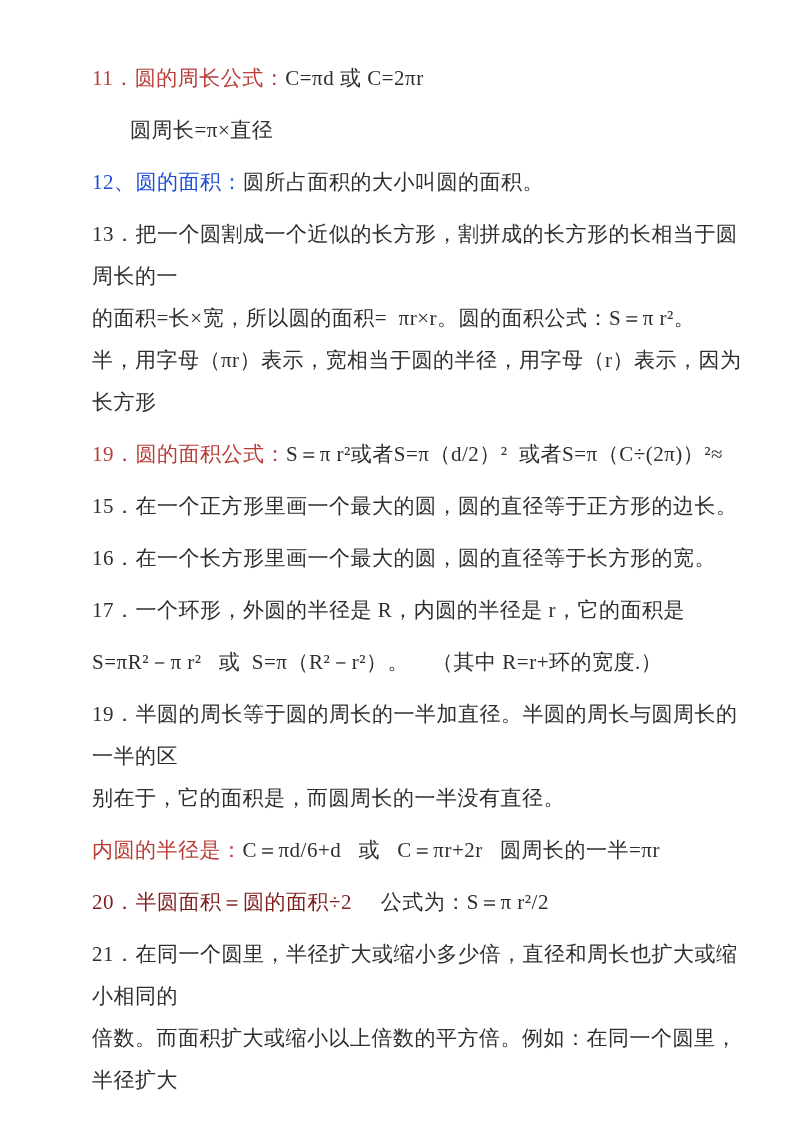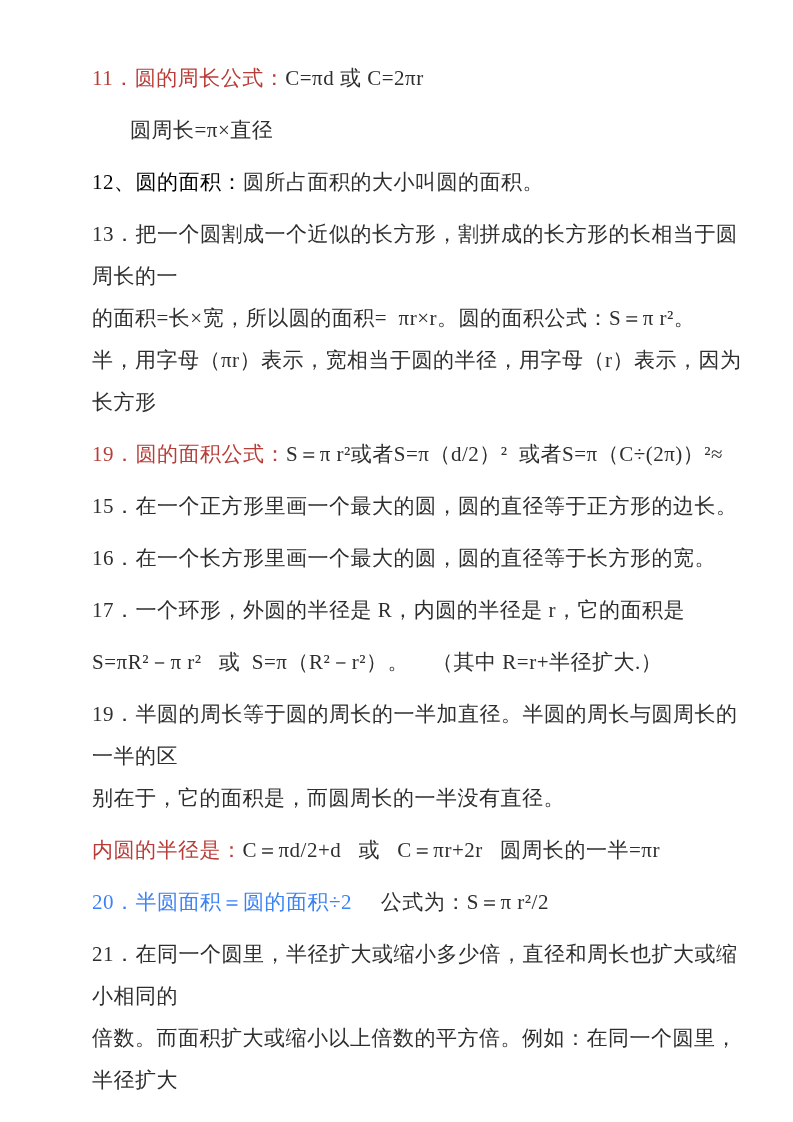--- a/index.html
+++ b/index.html
@@ -44,50 +44,50 @@
 
 <div class="page">
   <div class="content" id="doc" style="color: rgb(46, 46, 46);">
       <div class="para">
         <div class="line"><span class="seg accent" style="color: rgb(184, 60, 55);">11．圆的周长公式：</span><span class="seg text">C=πd 或 C=2πr</span></div>
       </div>
       <div class="para indent-1">
         <div class="line"><span class="seg text">圆周长=π×直径</span></div>
       </div>
       <div class="para">
-        <div class="line"><span class="seg accent" style="color: #000000; font-family: Liberation Serif, serif;">12、圆的面积：</span><span class="seg text">圆所占面积的大小叫圆的面积。</span></div>
+        <div class="line"><span class="seg accent" style="color: #1d4ed8; font-family: Liberation Serif, serif;">12、圆的面积：</span><span class="seg text">圆所占面积的大小叫圆的面积。</span></div>
       </div>
       <div class="para">
         <div class="line"><span class="seg text">13．把一个圆割成一个近似的长方形，割拼成的长方形的长相当于圆周长的一</span></div>
         <div class="line"><span class="seg text">的面积=长×宽，所以圆的面积=  πr×r。圆的面积公式：S＝π r²。</span></div>
         <div class="line"><span class="seg text">半，用字母（πr）表示，宽相当于圆的半径，用字母（r）表示，因为长方形</span></div>
       </div>
       <div class="para">
         <div class="line"><span class="seg accent" style="color: rgb(184, 60, 55);">19．圆的面积公式：</span><span class="seg text">S＝π r²或者S=π（d/2）²  或者S=π（C÷(2π)）²≈</span></div>
       </div>
       <div class="para">
         <div class="line"><span class="seg text">15．在一个正方形里画一个最大的圆，圆的直径等于正方形的边长。</span></div>
       </div>
       <div class="para">
         <div class="line"><span class="seg text">16．在一个长方形里画一个最大的圆，圆的直径等于长方形的宽。</span></div>
       </div>
       <div class="para">
         <div class="line"><span class="seg text">17．一个环形，外圆的半径是 R，内圆的半径是 r，它的面积是</span></div>
       </div>
       <div class="para">
-        <div class="line"><span class="seg text">S=πR²－π r²   或  S=π（R²－r²）。    （其中 R=r+半径扩大.）</span></div>
+        <div class="line"><span class="seg text">S=πR²－π r²   或  S=π（R²－r²）。    （其中 R=r+环的宽度.）</span></div>
       </div>
       <div class="para">
         <div class="line"><span class="seg text">19．半圆的周长等于圆的周长的一半加直径。半圆的周长与圆周长的一半的区</span></div>
         <div class="line"><span class="seg text">别在于，它的面积是，而圆周长的一半没有直径。</span></div>
       </div>
       <div class="para">
-        <div class="line"><span class="seg accent" style="color: rgb(184, 60, 55);">内圆的半径是：</span><span class="seg text">C＝πd/2+d   或   C＝πr+2r   圆周长的一半=πr</span></div>
+        <div class="line"><span class="seg accent" style="color: rgb(184, 60, 55);">内圆的半径是：</span><span class="seg text">C＝πd/6+d   或   C＝πr+2r   圆周长的一半=πr</span></div>
       </div>
       <div class="para">
-        <div class="line"><span class="seg accent" style="color: #3b82f6;">20．半圆面积＝圆的面积÷2</span><span class="seg text">     公式为：S＝π r²/2</span></div>
+        <div class="line"><span class="seg accent" style="color: #7f1d1d;">20．半圆面积＝圆的面积÷2</span><span class="seg text">     公式为：S＝π r²/2</span></div>
       </div>
       <div class="para">
         <div class="line"><span class="seg text">21．在同一个圆里，半径扩大或缩小多少倍，直径和周长也扩大或缩小相同的</span></div>
         <div class="line"><span class="seg text">倍数。而面积扩大或缩小以上倍数的平方倍。例如：在同一个圆里，半径扩大</span></div>
       </div>
     </div>
 </div>
 
 </body></html>

